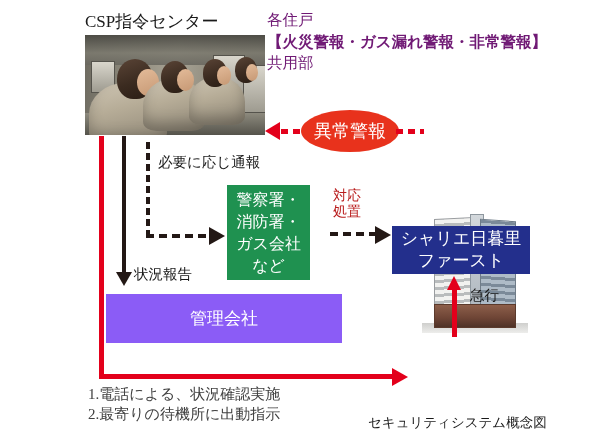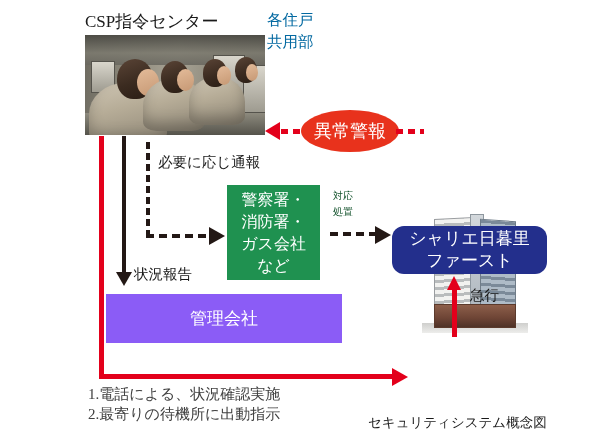--- a/index.html
+++ b/index.html
@@ -23,34 +23,34 @@
   .ttl {
     font-size: 17px;
     color: #1a1a1a;
     font-weight: 400;
     letter-spacing: 0px;
     white-space: nowrap;
   }
   .alarm-list {
     font-size: 15.5px;
     line-height: 21.5px;
-    color: #0369a1;
+    color: #701a75;
     white-space: nowrap;
     font-weight: 600;
   }
   .alarm-list .thin { font-weight: 400; }
   .lbl {
     font-size: 14.5px;
     color: #1a1a1a;
     white-space: nowrap;
     line-height: 17px;
   }
   .lbl-sm {
-    font-size: 10px;
-    color: #14532d;
+    font-size: 14px;
+    color: #b91c1c;
     white-space: nowrap;
     line-height: 16px;
   }
   .caption {
     font-size: 13.5px;
     color: #1a1a1a;
     white-space: nowrap;
   }
   .steps {
     font-size: 15px;
@@ -220,20 +220,21 @@
     <div class="face" style="left:92px; top:34px; width:17px; height:22px;"></div>
     <div class="guard" style="left:104px; top:42px; width:56px; height:48px;"></div>
     <div class="head" style="left:118px; top:24px; width:24px; height:28px;"></div>
     <div class="face" style="left:132px; top:31px; width:14px; height:19px;"></div>
     <div class="head" style="left:150px; top:22px; width:22px; height:26px;"></div>
     <div class="face" style="left:161px; top:29px; width:12px; height:17px;"></div>
   </div>
 
   <div class="abs alarm-list" style="left:267px; top:9px;">
     <div class="thin">各住戸</div>
+    <div>【火災警報・ガス漏れ警報・非常警報】</div>
     <div class="thin">共用部</div>
   </div>
 
   <div class="abs arrow arr-left-red" style="left:265px; top:122px;"></div>
   <div class="dash-h-red" style="left:281px; top:129px; width:24px; height:5px;"></div>
   <div class="ellipse" style="left:301px; top:110px; width:98px; height:42px; font-size:18px;">異常警報</div>
   <div class="dash-h-red" style="left:396px; top:129px; width:28px; height:5px;"></div>
 
   <div class="abs photo bldg-photo" style="left:420px; top:108px; width:110px; height:125px;">
     <div class="sky"></div>
@@ -243,36 +244,36 @@
     <div class="tower-r" style="left:60px; top:12px; width:34px; height:100px;"></div>
     <div class="base" style="left:14px; top:96px; width:80px; height:22px;"></div>
   </div>
 
   <div class="abs lbl" style="left:158px; top:154px;">必要に応じ通報</div>
 
   <div class="dash-v" style="left:146px; top:142px; width:4px; height:96px;"></div>
   <div class="dash-h" style="left:146px; top:234px; width:66px; height:4px;"></div>
   <div class="abs arrow arr-right-blk" style="left:209px; top:227px;"></div>
 
-  <div class="box box-green" style="left:227px; top:185px; width:93px; height:95px; font-size:16px; line-height:22px;">
+  <div class="box box-green" style="left:227px; top:185px; width:83px; height:95px; font-size:16px; line-height:22px;">
     <span class="line">警察署・</span>
     <span class="line">消防署・</span>
     <span class="line">ガス会社</span>
     <span class="line">など</span>
   </div>
 
   <div class="abs lbl-sm" style="left:333px; top:188px;">
     <div>対応</div>
     <div>処置</div>
   </div>
 
   <div class="dash-h" style="left:330px; top:232px; width:48px; height:4px;"></div>
   <div class="abs arrow arr-right-blk" style="left:375px; top:226px;"></div>
 
-  <div class="box box-blue" style="left:392px; top:226px; width:155px; height:48px; font-size:17px; line-height:22px;border-radius:12px;">
+  <div class="box box-blue" style="left:392px; top:226px; width:138px; height:48px; font-size:17px; line-height:22px;">
     <span class="line">シャリエ日暮里</span>
     <span class="line">ファースト</span>
   </div>
 
   <div class="line-v blk" style="left:122px; top:136px; width:4px; height:140px;"></div>
   <div class="abs arrow arr-down-blk" style="left:116px; top:272px;"></div>
   <div class="abs lbl" style="left:134px; top:266px;">状況報告</div>
 
   <div class="box box-orange" style="left:106px; top:294px; width:236px; height:49px; font-size:17px; line-height:22px;">
     <span class="line">管理会社</span>

